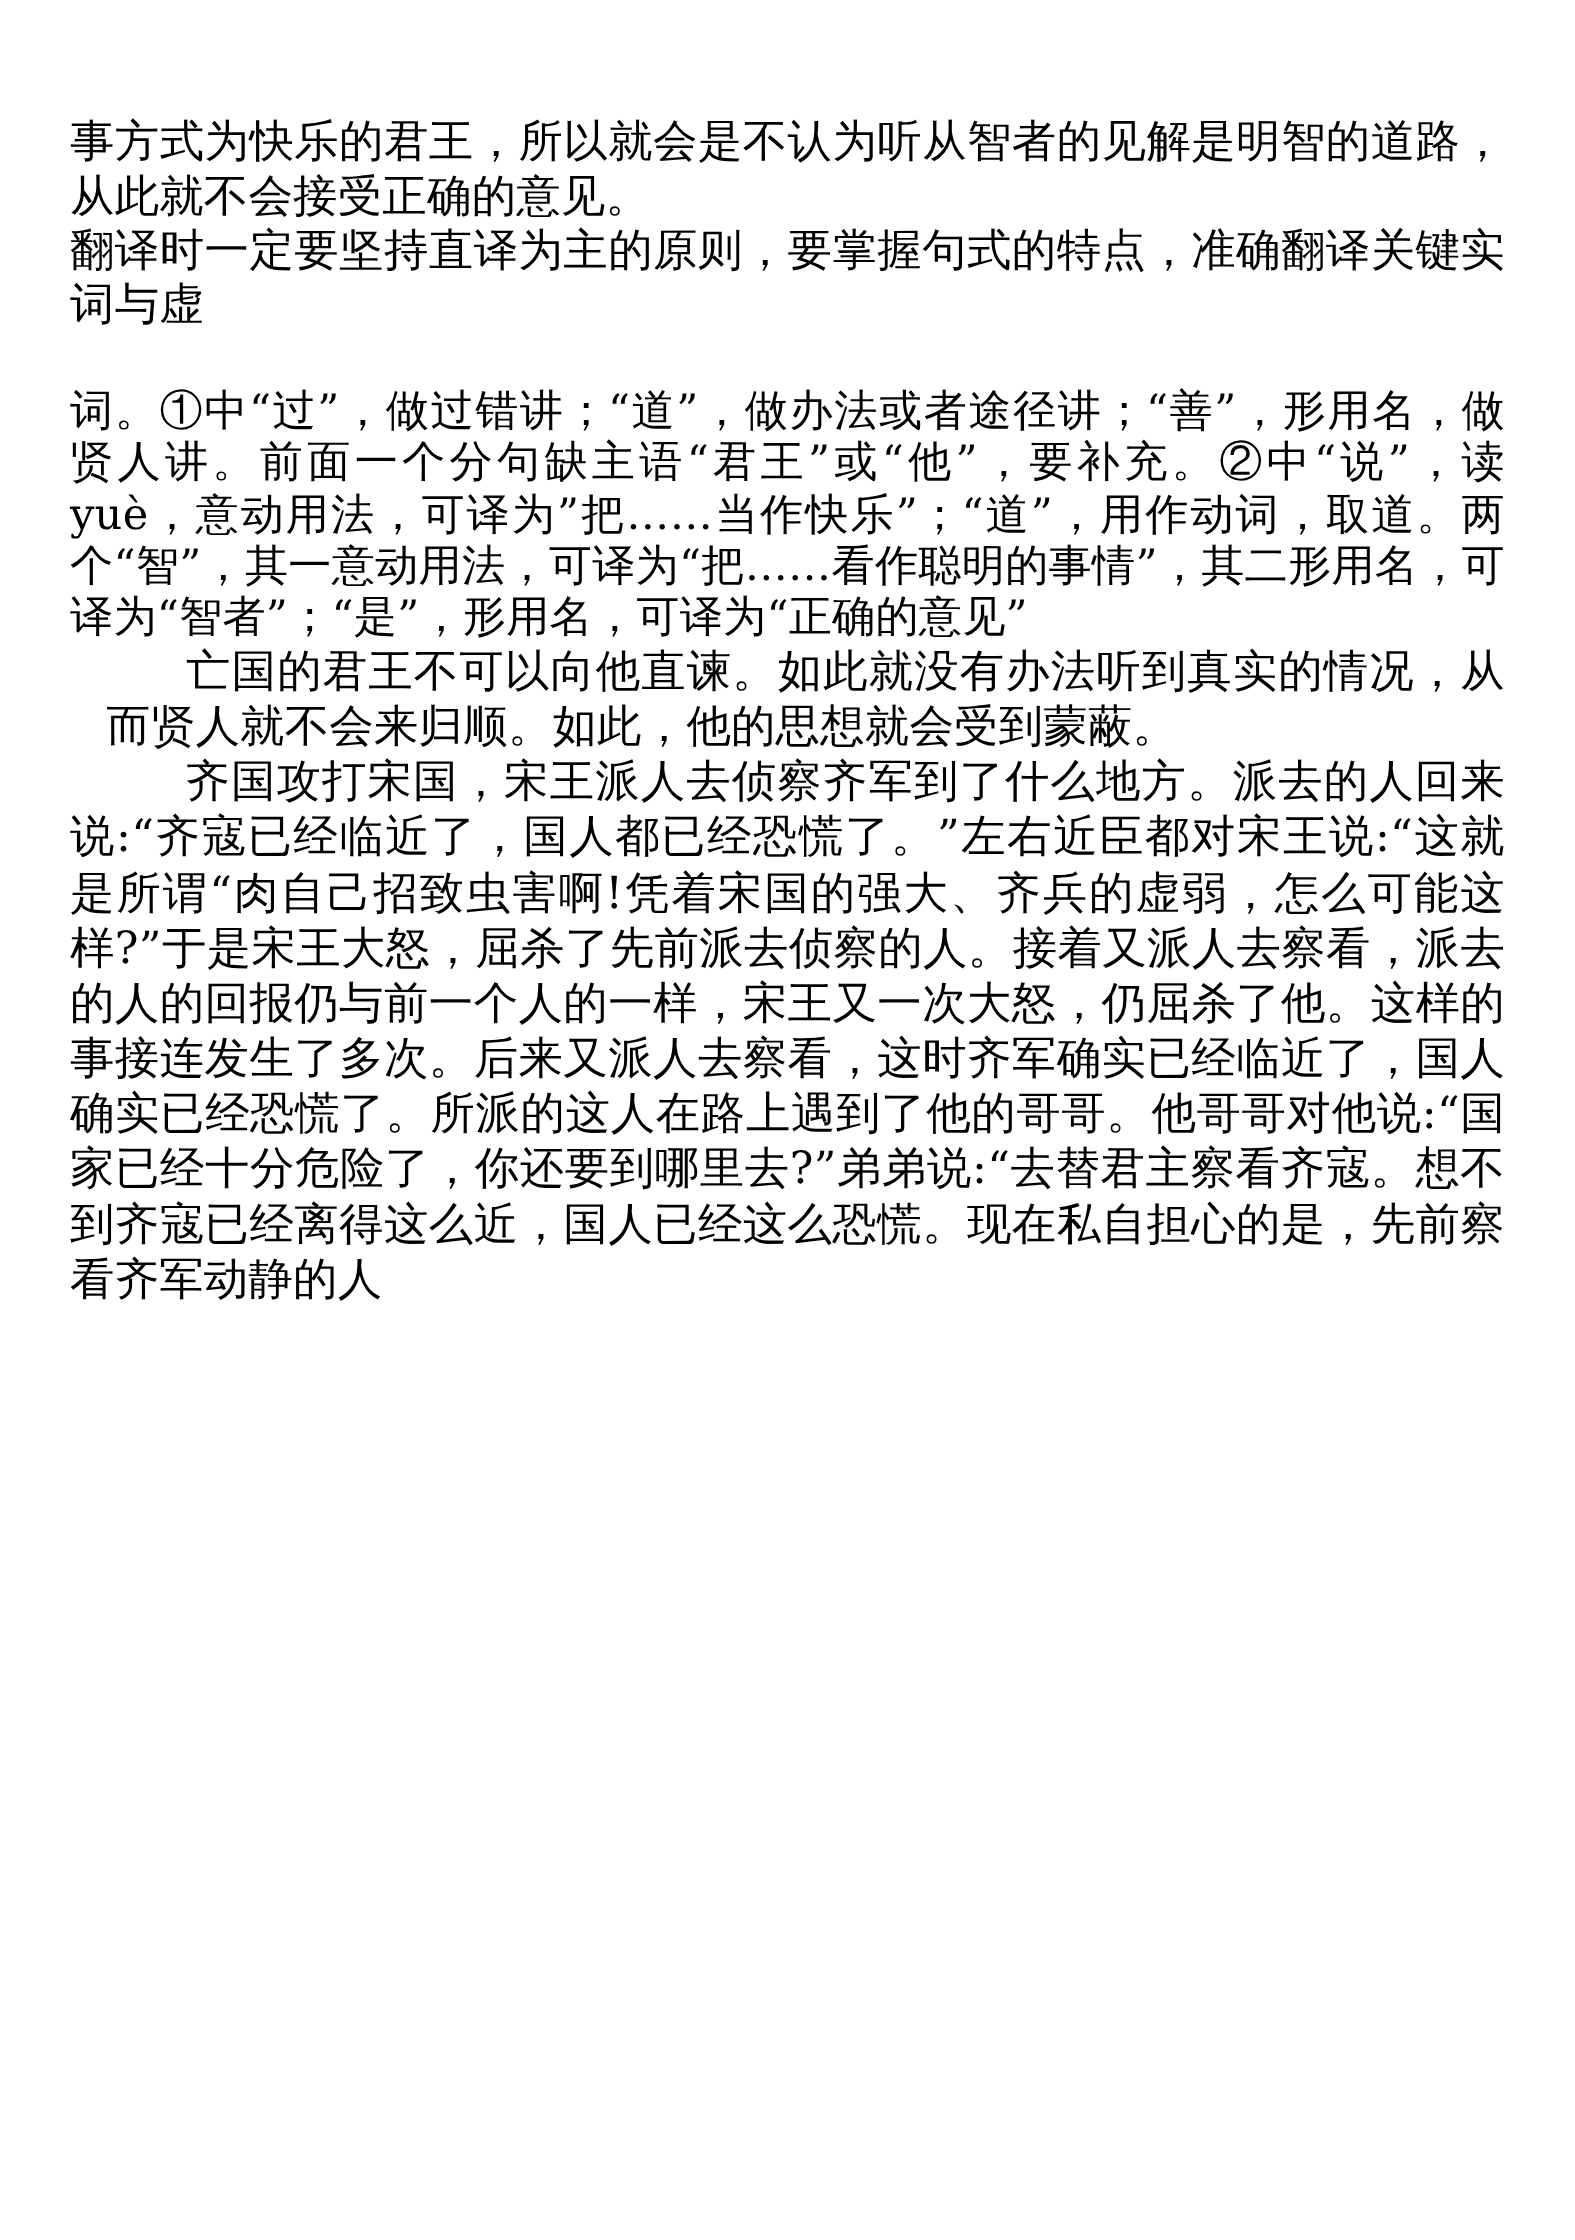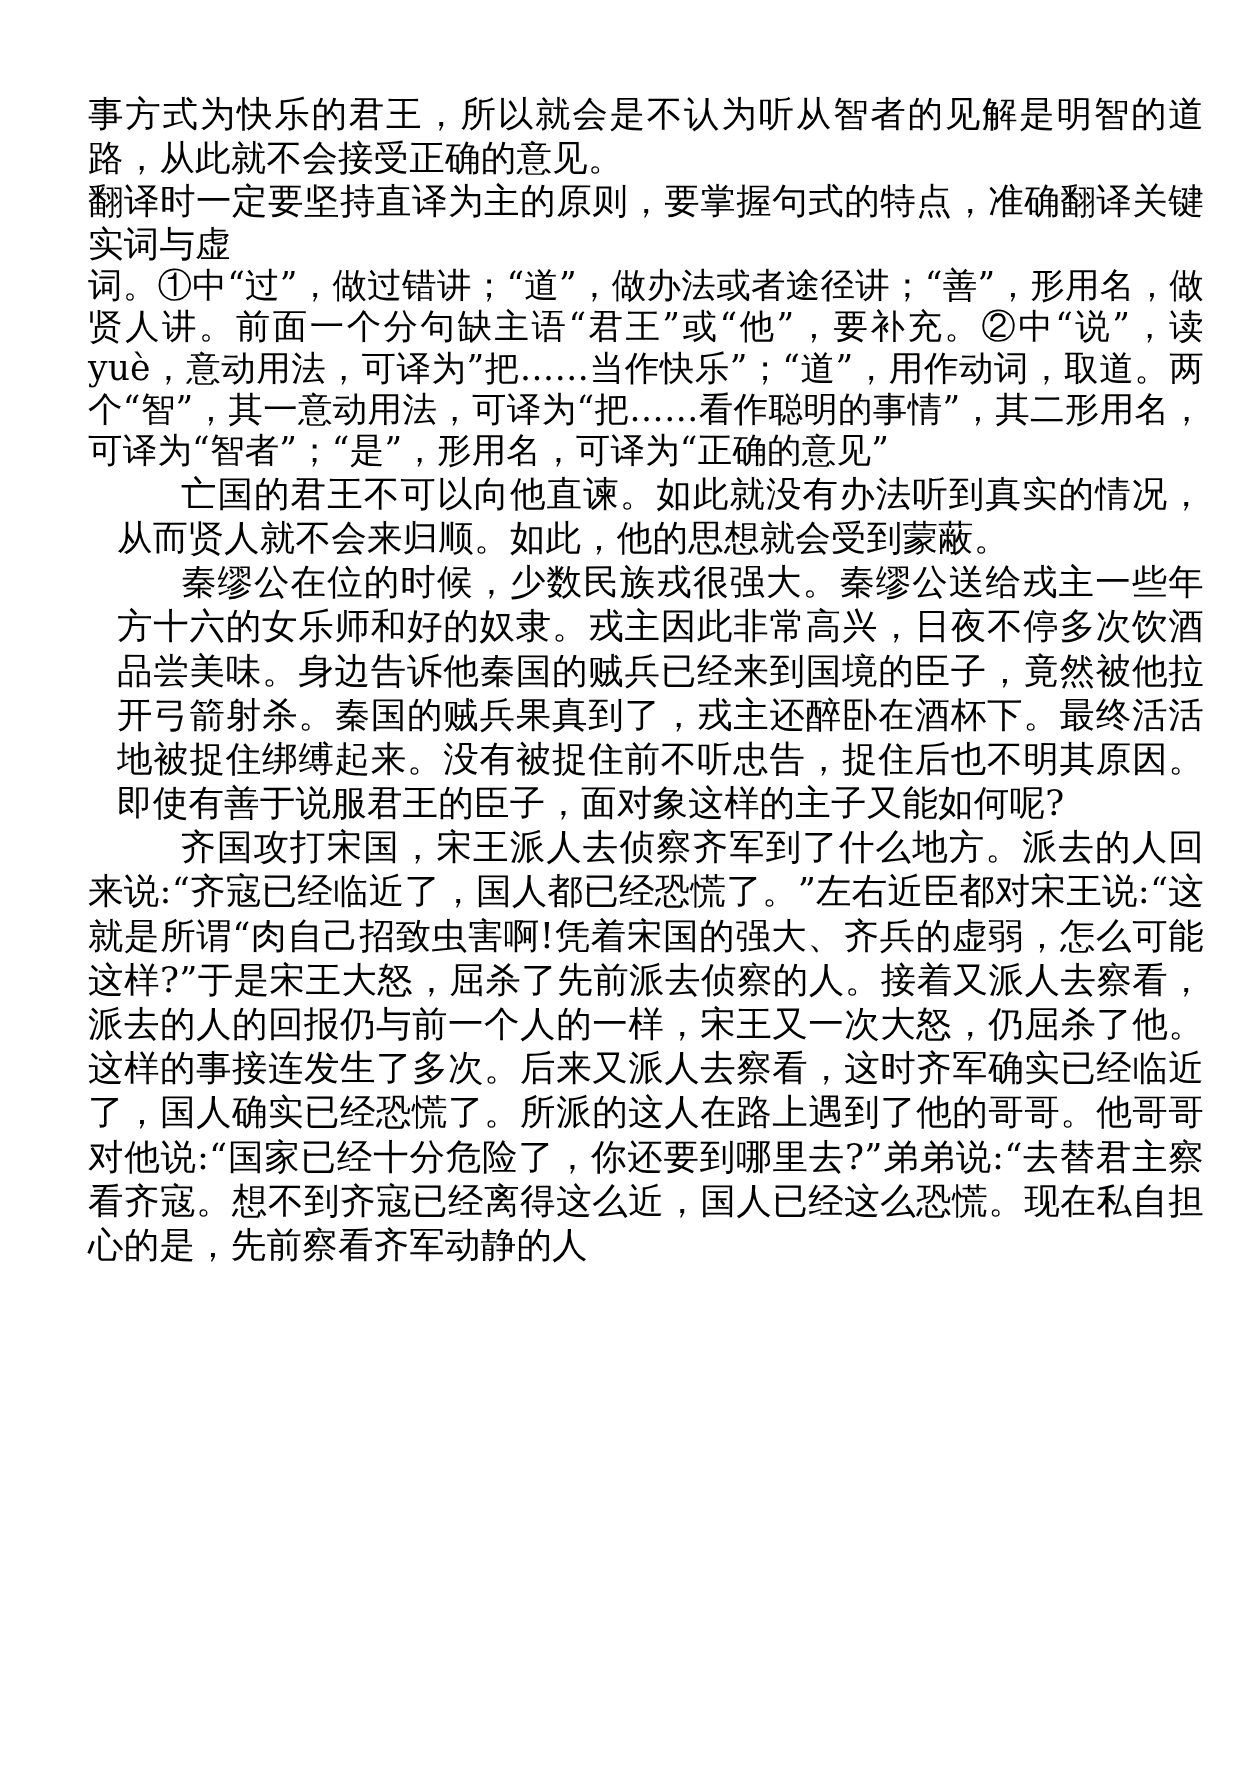--- a/index.html
+++ b/index.html
@@ -11,21 +11,21 @@
     width: 1260px;
     min-height: 1792px;
     font-family: "DejaVu Serif", "Liberation Serif", serif;
     color: #000000;
   }
   .page {
     position: relative;
     width: 1260px;
     min-height: 1792px;
     box-sizing: border-box;
-    padding: 92px 56px 40px 88px;
+    padding: 92px 56px 40px 56px;
     background: #ffffff;
   }
   .doc-body {
     font-size: 35.5px;
     line-height: 1.245;
     letter-spacing: 0.2px;
     text-align: justify;
     text-justify: inter-ideograph;
   }
   .para {
@@ -33,35 +33,35 @@
     padding: 0;
   }
   .indent-1 { text-indent: 1.8em; margin-left: 29px; }
   .indent-2 { text-indent: 2.6em; }
   .tight {
     line-height: 1.19;
   }
   .analysis {
     font-size: 34.5px;
     line-height: 1.20;
+    margin-top: 44px;
   }
 </style>
 </head>
 <body>
 
 <div class="page">
   <div class="doc-body">
 
     <p class="para">事方式为快乐的君王，所以就会是不认为听从智者的见解是明智的道路，从此就不会接受正确的意见。</p>
 
     <p class="para tight">翻译时一定要坚持直译为主的原则，要掌握句式的特点，准确翻译关键实词与虚</p>
 
     <p class="para analysis">词。①中“过”，做过错讲；“道”，做办法或者途径讲；“善”，形用名，做贤人讲。前面一个分句缺主语“君王”或“他”，要补充。②中“说”，读 yuè，意动用法，可译为”把……当作快乐”；“道”，用作动词，取道。两个“智”，其一意动用法，可译为“把……看作聪明的事情”，其二形用名，可译为“智者”；“是”，形用名，可译为“正确的意见”</p>
 
 
     <p class="para indent-1">亡国的君王不可以向他直谏。如此就没有办法听到真实的情况，从而贤人就不会来归顺。如此，他的思想就会受到蒙蔽。</p>
 
-    <p class="para indent-1">秦缪公在位的时候，少数民族戎很强大。秦缪公送给戎主一些年方十六的女乐师和好的奴隶。戎主因此非常高兴，日夜不停多次饮酒品尝美味。身边告诉他秦国的贼兵已经来到国境的臣子，竟然被他拉开弓箭射杀。秦国的贼兵果真到了，戎主还醉卧在酒杯下。最终活活地被捉住绑缚起来。没有被捉住前不听忠告，捉住后也不明其原因。即使有善于说服君王的臣子，面对象这样的主子又能如何呢?</p>
 
     <p class="para indent-2">齐国攻打宋国，宋王派人去侦察齐军到了什么地方。派去的人回来说:“齐寇已经临近了，国人都已经恐慌了。”左右近臣都对宋王说:“这就是所谓“肉自己招致虫害啊!凭着宋国的强大、齐兵的虚弱，怎么可能这样?”于是宋王大怒，屈杀了先前派去侦察的人。接着又派人去察看，派去的人的回报仍与前一个人的一样，宋王又一次大怒，仍屈杀了他。这样的事接连发生了多次。后来又派人去察看，这时齐军确实已经临近了，国人确实已经恐慌了。所派的这人在路上遇到了他的哥哥。他哥哥对他说:“国家已经十分危险了，你还要到哪里去?”弟弟说:“去替君主察看齐寇。想不到齐寇已经离得这么近，国人已经这么恐慌。现在私自担心的是，先前察看齐军动静的人</p>
 
   </div>
 </div>
 
 </body></html>

